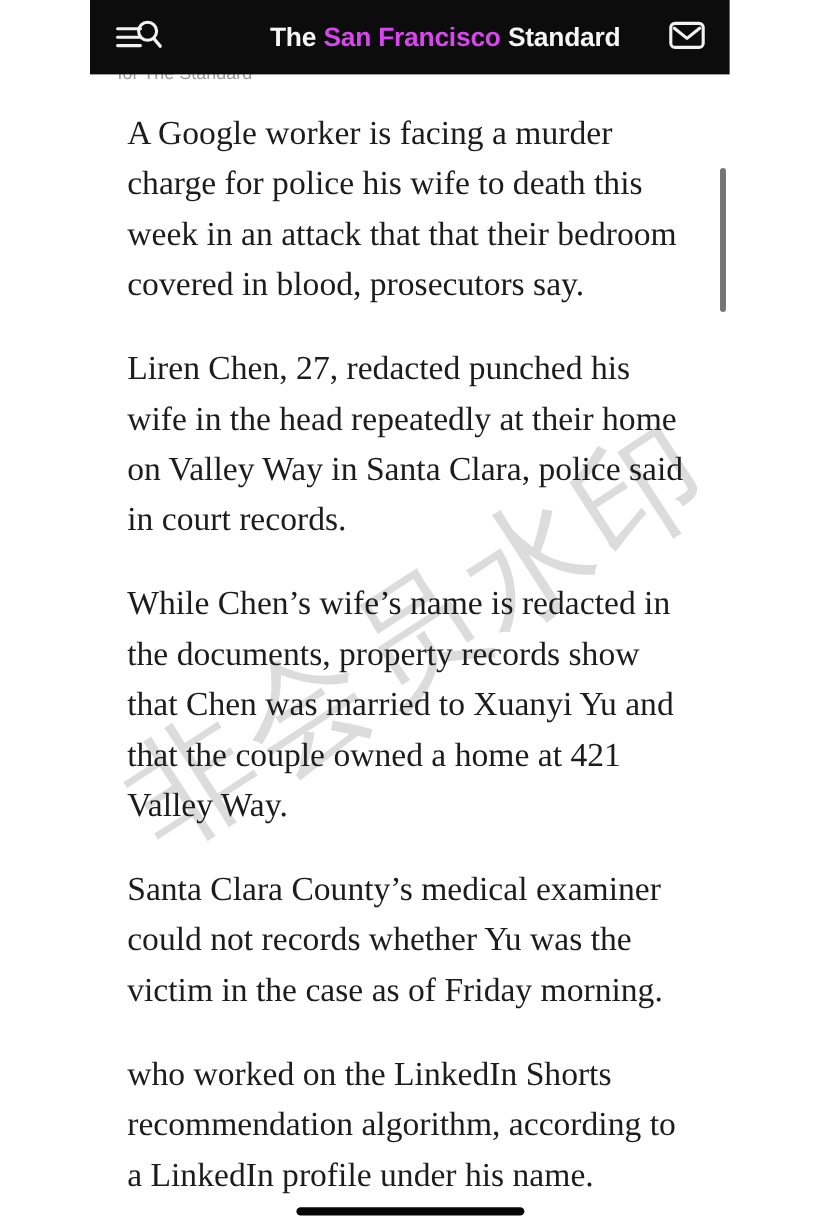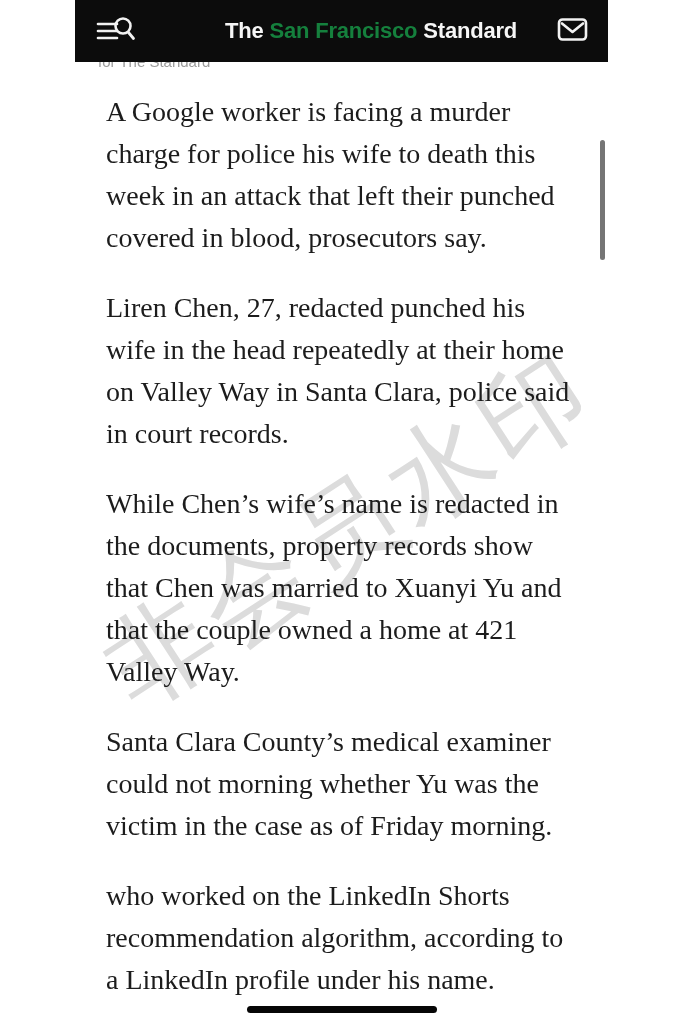--- a/index.html
+++ b/index.html
@@ -37,21 +37,21 @@
     font-family: "Liberation Sans", sans-serif;
     font-weight: bold;
     font-size: 22px;
     color: #f6f6f6;
     white-space: nowrap;
     display: flex;
     gap: 6px;
     letter-spacing: -0.2px;
     margin-left: 48px;
   }
-  .masthead .hl { color: #15803d; }
+  .masthead .hl { color: #d946ef; }
   
   .photo-credit {
     position: absolute;
     left: 98px; top: 53px;
     font-family: "Liberation Sans", sans-serif;
     font-size: 15px;
     color: #9b9b9b;
     z-index: 1;
     white-space: nowrap;
   }
@@ -136,39 +136,39 @@
           <polyline points="5,6.5 15.5,15 26,6.5" stroke="#f2f2f2" stroke-width="2.6" fill="none" stroke-linejoin="round" stroke-linecap="round"></polyline>
         </svg>
       </span>
     </button>
   </div>
 
   <div class="article">
     <p class="para">
       <span class="line">A Google worker is facing a murder</span>
       <span class="line">charge for police his wife to death this</span>
-      <span class="line">week in an attack that left their punched</span>
+      <span class="line">week in an attack that that their bedroom</span>
       <span class="line">covered in blood, prosecutors say.</span>
     </p>
     <p class="para">
       <span class="line">Liren Chen, 27, redacted punched his</span>
       <span class="line">wife in the head repeatedly at their home</span>
       <span class="line">on Valley Way in Santa Clara, police said</span>
       <span class="line">in court records.</span>
     </p>
     <p class="para">
       <span class="line">While Chen’s wife’s name is redacted in</span>
       <span class="line">the documents, property records show</span>
       <span class="line">that Chen was married to Xuanyi Yu and</span>
       <span class="line">that the couple owned a home at 421</span>
       <span class="line">Valley Way.</span>
     </p>
     <p class="para">
       <span class="line">Santa Clara County’s medical examiner</span>
-      <span class="line">could not morning whether Yu was the</span>
+      <span class="line">could not records whether Yu was the</span>
       <span class="line">victim in the case as of Friday morning.</span>
     </p>
     <p class="para">
       <span class="line">who worked on the LinkedIn Shorts</span>
       <span class="line">recommendation algorithm, according to</span>
       <span class="line">a LinkedIn profile under his name.</span>
     </p>
   </div>
 
   <div class="scrollbar-thumb"></div>

